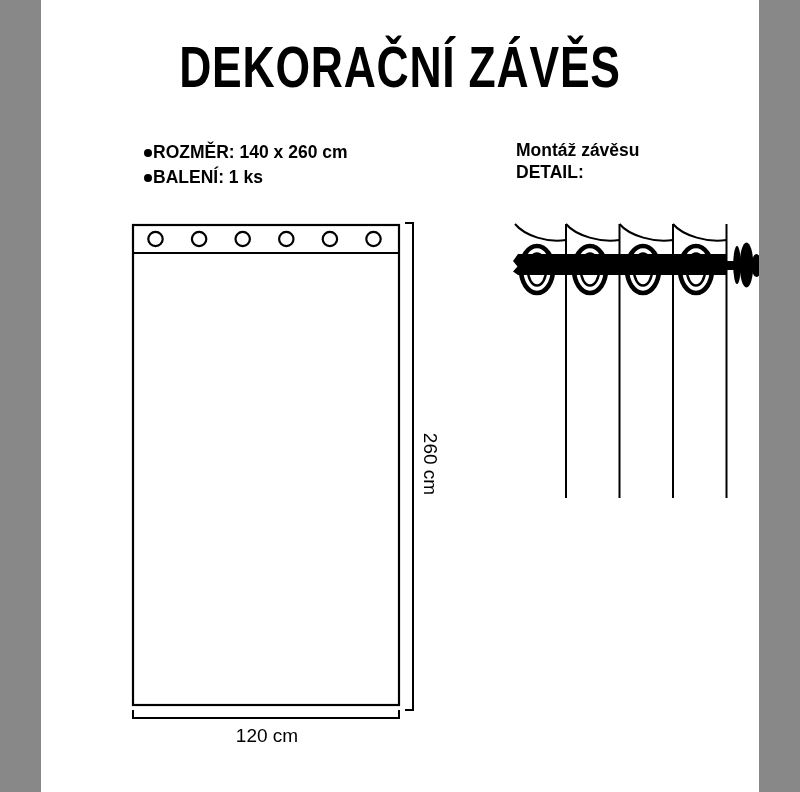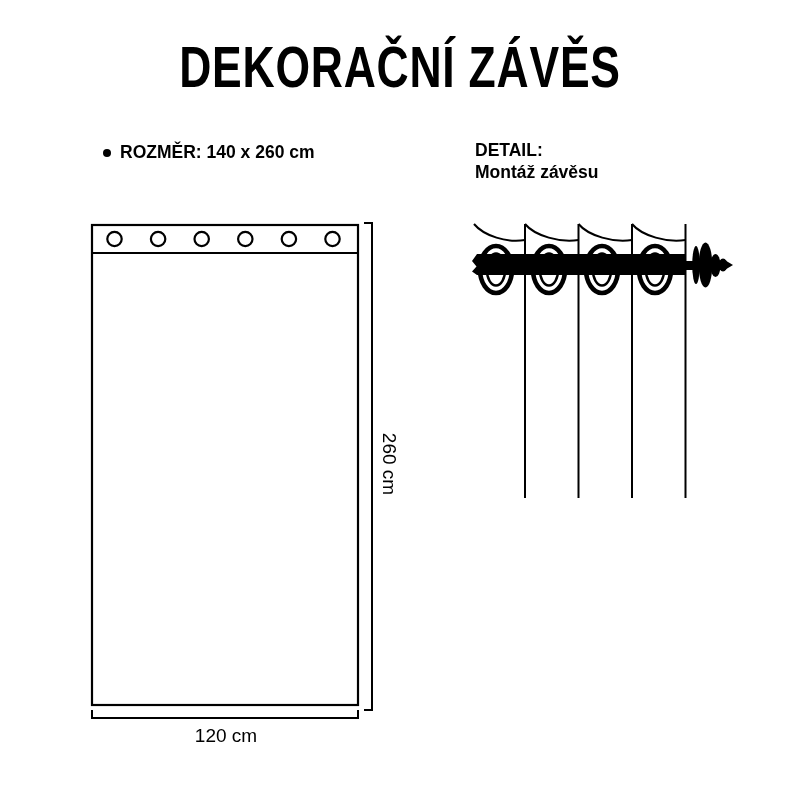--- a/index.html
+++ b/index.html
@@ -1,40 +1,40 @@
 <!DOCTYPE html>
 <html style="--ink: #000000; --bg: #ffffff;"><head>
 <meta charset="utf-8">
 <style>
   :root { --ink:#000000; --bg:#ffffff; }
   * { box-sizing: border-box; }
   html,body { margin:0; padding:0; background:#888; }
   .canvas {
     position: relative;
-    width: 800px; height: 792px;
+    width: 718px; height: 792px;
     margin: 0 auto;
     background: var(--bg);
     font-family: "Liberation Sans", sans-serif;
     color: var(--ink);
     overflow: hidden;
   }
   .page-title {
     position: absolute; top: 34px; left: 0; right: 0;
     margin: 0; text-align: center;
     font-size: 57px; font-weight: bold; letter-spacing: 1px;
     transform: scaleX(0.78);
     white-space: nowrap;
     font-family: "Liberation Sans", sans-serif;
   }
   .specs {
     position: absolute; left: 103px; top: 143px;
     margin: 0; padding: 0; list-style: none;
   }
   .spec-item {
-    display: flex; align-items: center; gap: 9px;
+    display: flex; align-items: center; gap: 1px;
     margin-bottom: 6px;
     font-size: 17.5px; font-weight: bold; line-height: 19px;
     white-space: nowrap;
   }
   .bullet {
     width: 8px; height: 8px; border-radius: 50%;
     background: var(--ink); flex: 0 0 auto;
   }
   .detail-header {
     position: absolute; left: 475px; top: 139px;
@@ -59,25 +59,29 @@
 
 <div class="canvas">
 
   <h1 class="page-title">DEKORAČNÍ ZÁVĚS</h1>
 
   <ul class="specs">
     <li class="spec-item">
       <span class="bullet"></span>
       <span>ROZMĚR: 140 x 260 cm</span>
     </li>
+    <li class="spec-item">
+      <span class="bullet"></span>
+      <span>BALENÍ: 1 ks</span>
+    </li>
   </ul>
 
   <div class="detail-header">
+    <div>Montáž závěsu</div>
     <div>DETAIL:</div>
-    <div>Montáž závěsu</div>
   </div>
 
   <svg class="svg-layer curtain-svg" viewBox="0 0 310 550">
     <rect class="ln" x="12" y="10" width="266" height="480"></rect>
     <line class="ln" x1="12" y1="38" x2="278" y2="38"></line>
     <g>
         <circle cx="34.5" cy="24" r="7.2" class="ln"></circle>
         <circle cx="78.1" cy="24" r="7.2" class="ln"></circle>
         <circle cx="121.7" cy="24" r="7.2" class="ln"></circle>
         <circle cx="165.3" cy="24" r="7.2" class="ln"></circle>

